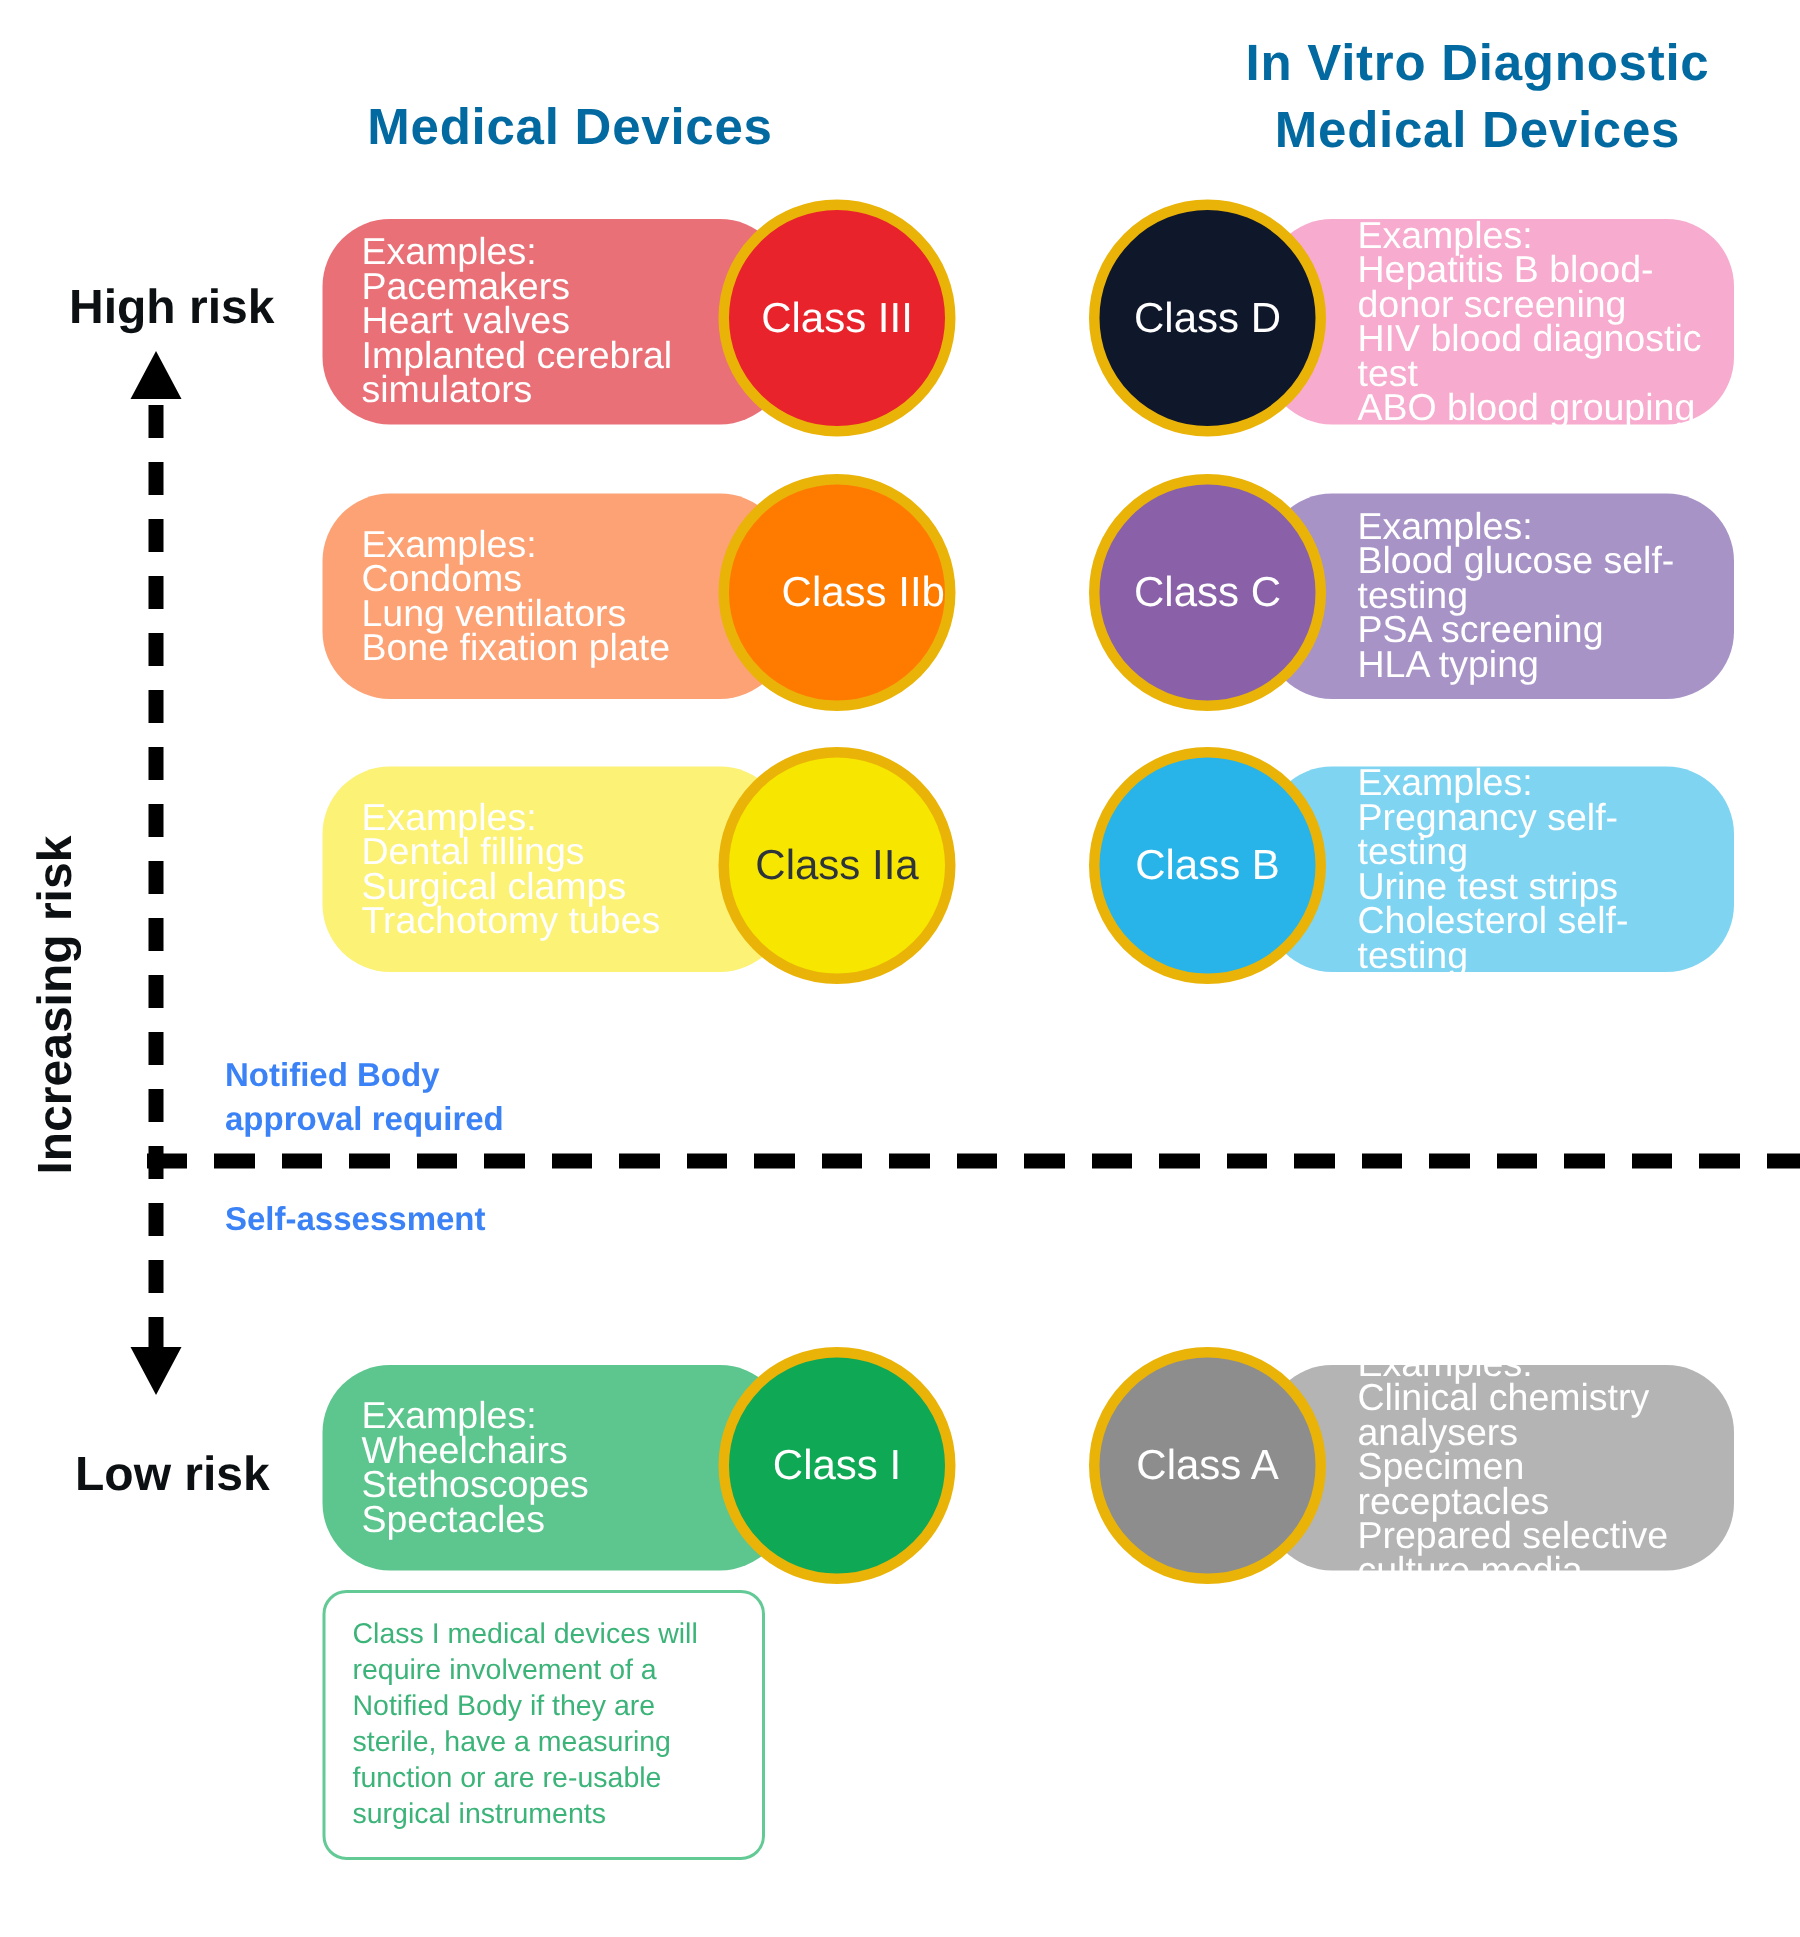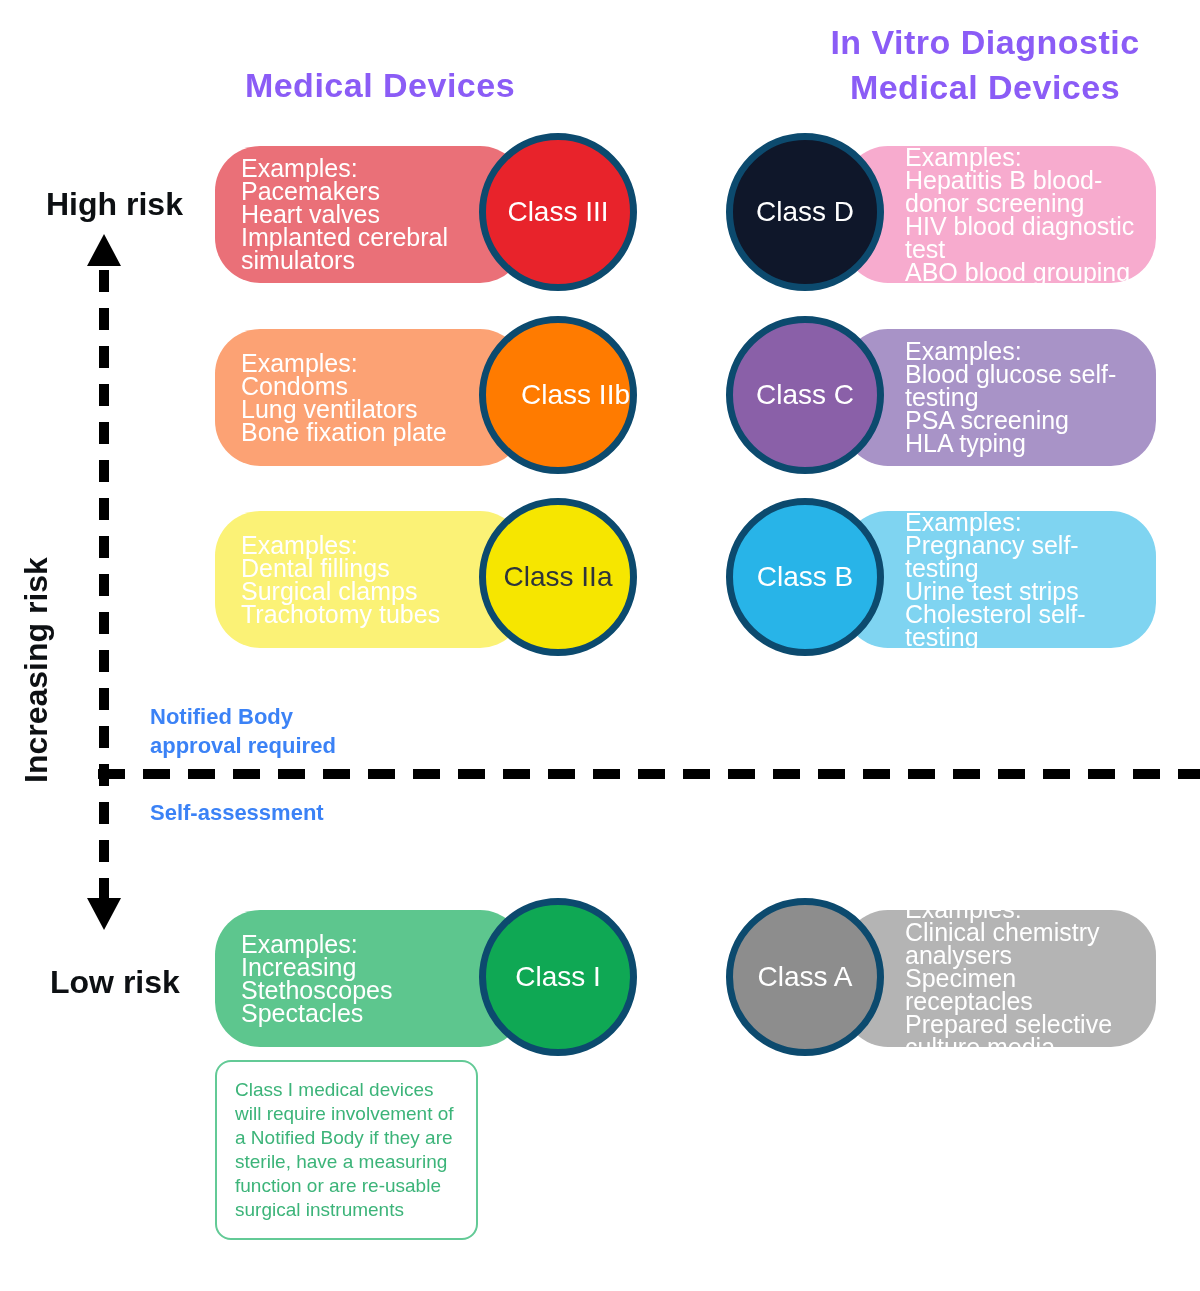--- a/index.html
+++ b/index.html
@@ -1,20 +1,20 @@
 <!DOCTYPE html>
 <html><head>
 <meta charset="utf-8">
 <style>
   html,body { margin:0; padding:0; background:#ffffff; }
   body { font-family: "Liberation Sans", "DejaVu Sans", sans-serif; }
   #canvas { position:relative; width:1200px; height:1291px; background:#ffffff; overflow:hidden; }
 
   
-  .col-title { position:absolute; text-align:center; font-weight:700; font-size:34px; color:#8b5cf6; letter-spacing:0.5px; }
+  .col-title { position:absolute; text-align:center; font-weight:700; font-size:34px; color:#0369a1; letter-spacing:0.5px; }
   #title-left { left:170px; top:66px; width:420px; }
   #title-right { left:775px; top:20px; width:420px; line-height:45px; }
 
   
   .axis-label { position:absolute; font-weight:700; font-size:32px; color:#0d1013; }
   #high-risk { left:46px; top:186px; }
   #low-risk  { left:50px; top:964px; }
   #increasing-risk { position:absolute; left:18px; top:533px; height:250px;
       writing-mode:vertical-rl; transform:rotate(180deg);
       font-weight:700; font-size:32px; color:#0d1013; white-space:nowrap; }
@@ -32,32 +32,32 @@
   #arrow-up   { left:87px; top:234px; border-bottom:32px solid #000; }
   #arrow-down { left:87px; top:898px; border-top:32px solid #000; }
 
   
   .pill { position:absolute; height:137px; border-radius:45px; color:#fff;
       display:flex; flex-direction:column; justify-content:center; box-sizing:border-box; }
   .pill-left  { left:215px; width:310px; padding:8px 45px 8px 26px; }
   .pill-right { left:843px; width:313px; padding:8px 14px 8px 62px; }
   .ex-title, .ex-line { font-size:25px; line-height:23px; }
   .circle { position:absolute; width:158px; height:158px; border-radius:50%;
-      border:7px solid #0c4a6e; box-sizing:border-box;
+      border:7px solid #eab308; box-sizing:border-box;
       display:flex; align-items:center; justify-content:center;
       color:#ffffff; font-size:28px; }
   .circle-left  { left:479px; }
   .circle-right { left:726px; }
   .r1.pill { top:146px; }  .r1.circle { top:133px; }
   .r2.pill { top:329px; }  .r2.circle { top:316px; }
   .r3.pill { top:511px; }  .r3.circle { top:498px; }
   .r4.pill { top:910px; }  .r4.circle { top:898px; }
 
   
-  #note-box { position:absolute; left:215px; top:1060px; width:263px;
+  #note-box { position:absolute; left:215px; top:1060px; width:295px;
       border:2px solid; border-radius:16px; padding:16px 18px;
       font-size:19px; line-height:24px; box-sizing:border-box; background:#ffffff; }
 </style>
 </head>
 <body>
 
 <div id="canvas">
 
   <div class="col-title" id="title-left">Medical Devices</div>
   <div class="col-title" id="title-right">
@@ -134,21 +134,21 @@
     <div class="ex-line">Pregnancy self-testing</div>
     <div class="ex-line">Urine test strips</div>
     <div class="ex-line">Cholesterol self-testing</div>
   </div>
   <div class="circle circle-right r3" style="background: rgb(40, 180, 232);">
     <span>Class B</span>
   </div>
 
   <div class="pill pill-left r4" style="background: rgb(93, 198, 142);">
     <div class="ex-title">Examples:</div>
-    <div class="ex-line">Increasing</div>
+    <div class="ex-line">Wheelchairs</div>
     <div class="ex-line">Stethoscopes</div>
     <div class="ex-line">Spectacles</div>
   </div>
   <div class="circle circle-left r4" style="background: rgb(15, 168, 84);">
     <span>Class I</span>
   </div>
 
   <div class="pill pill-right r4" style="background: rgb(180, 180, 180);">
     <div class="ex-title">Examples:</div>
     <div class="ex-line">Clinical chemistry analysers</div>

